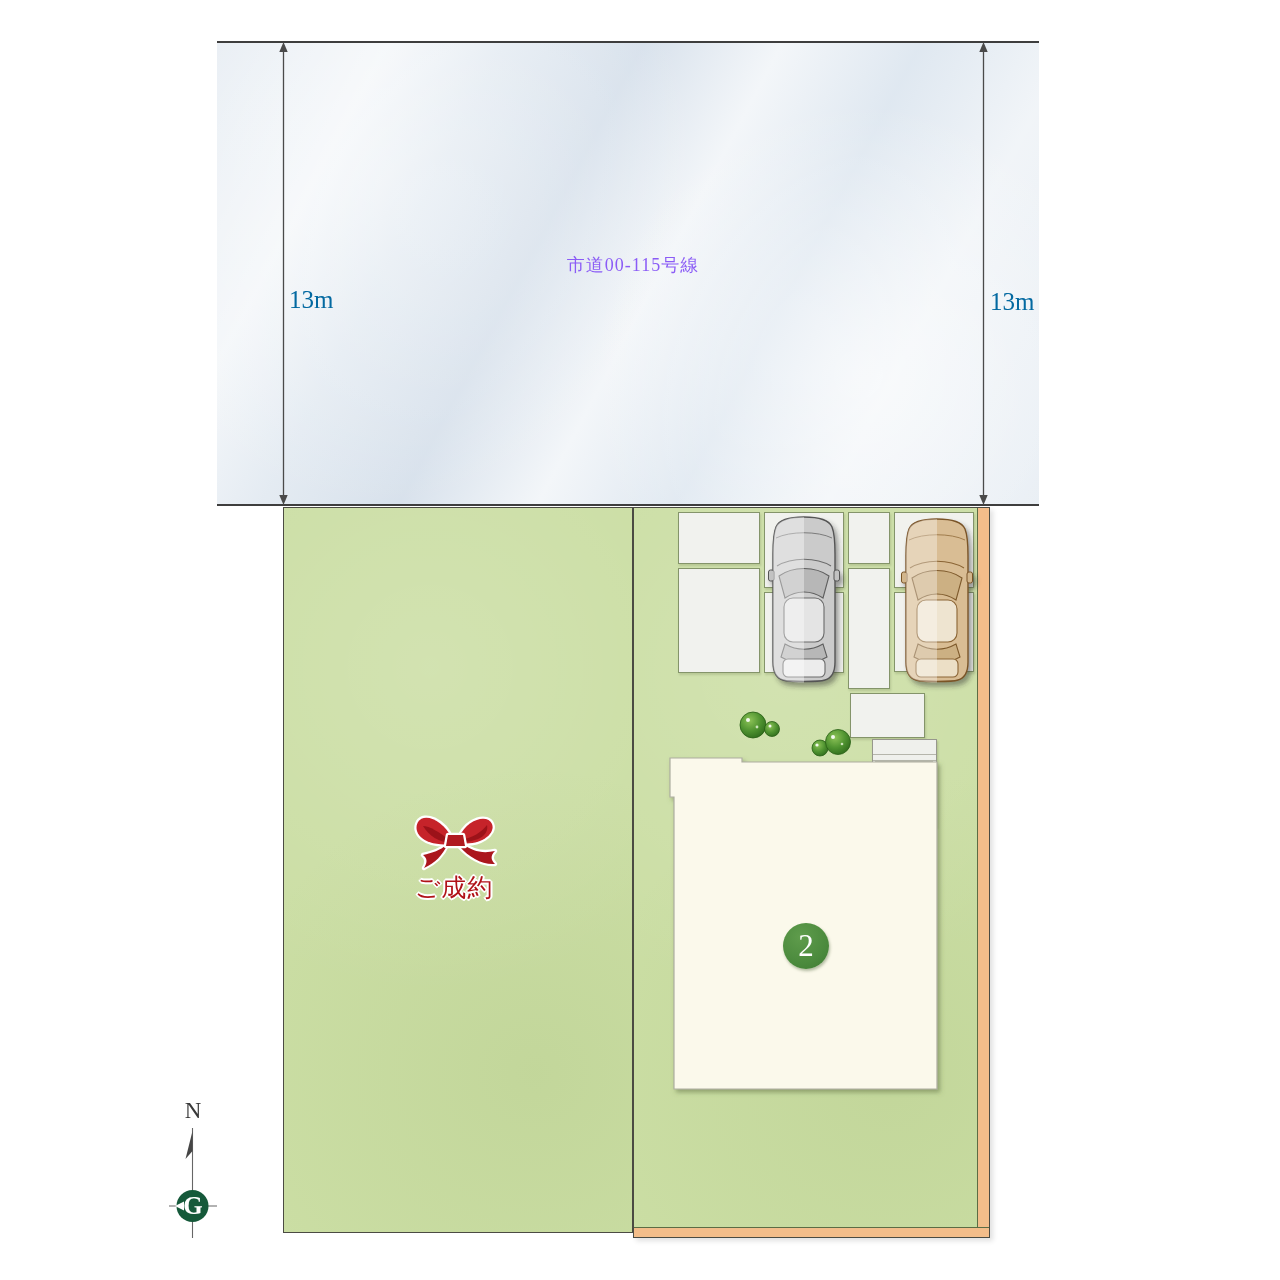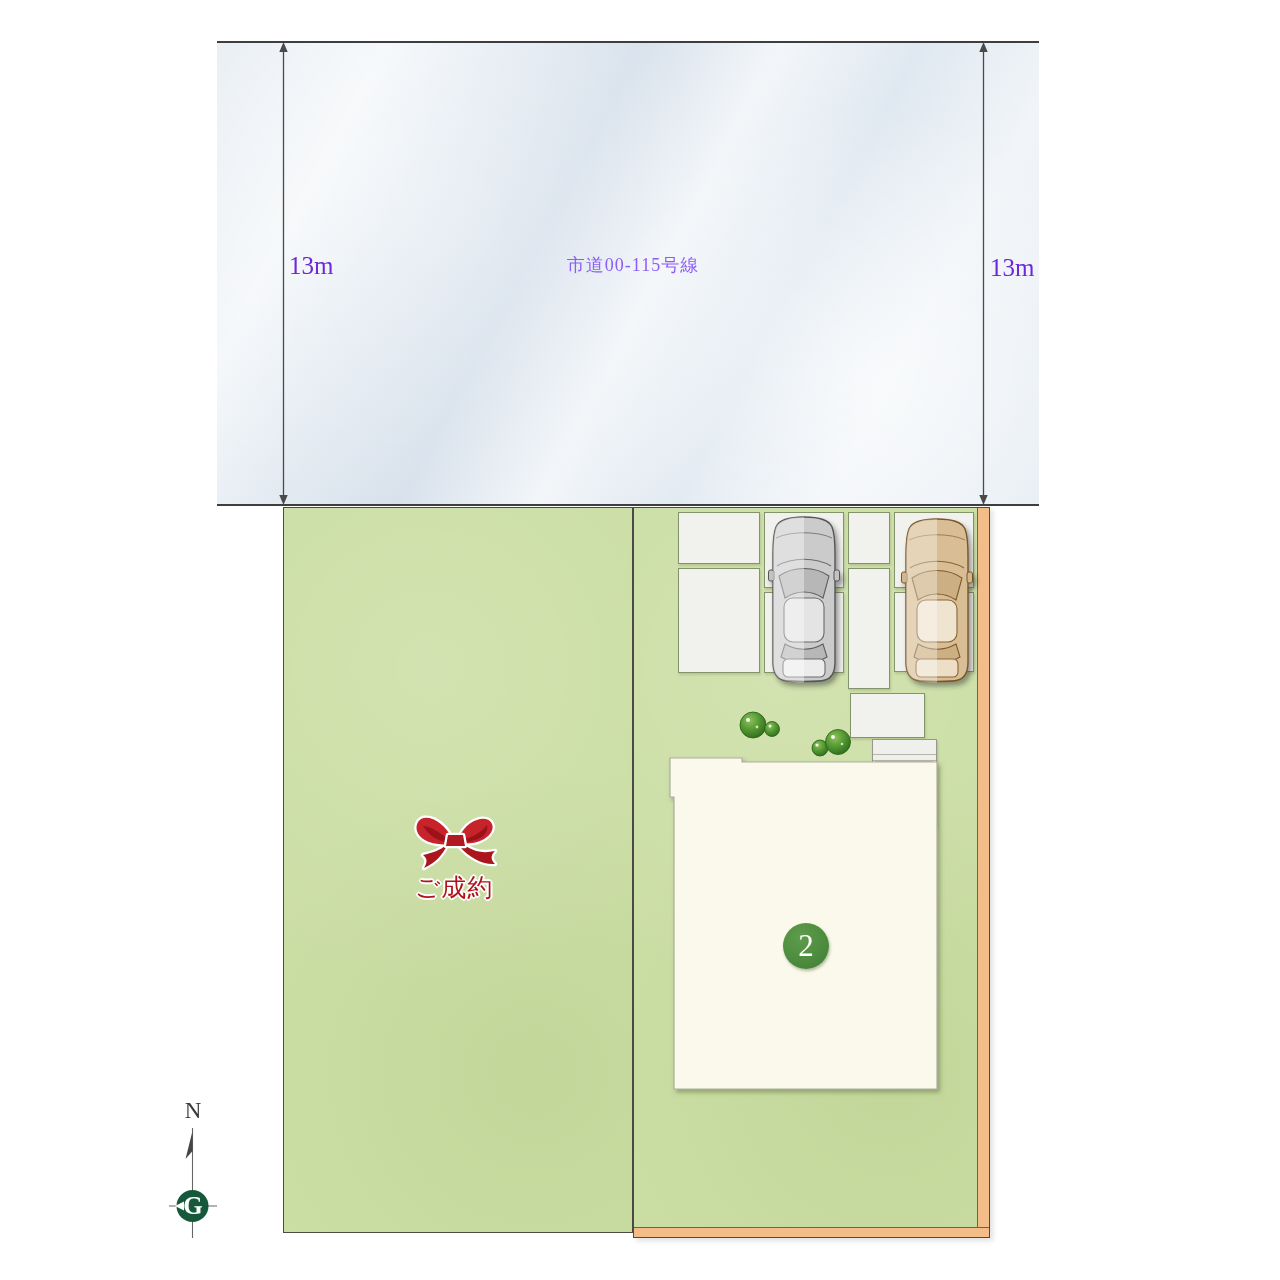--- a/index.html
+++ b/index.html
@@ -14,21 +14,21 @@
           radial-gradient(circle at 20% 30%, rgba(255,255,255,.35), transparent 45%),
           linear-gradient(118deg,
             rgba(255,255,255,0) 0%, rgba(255,255,255,.55) 16%, rgba(223,232,241,.35) 27%,
             rgba(201,214,229,.5) 40%, rgba(255,255,255,.5) 53%, rgba(214,226,238,.45) 66%,
             rgba(255,255,255,.42) 80%, rgba(231,238,245,.3) 100%),
           #e7edf3;}
   .road-label{position:absolute;left:502px;top:253px;width:262px;text-align:center;
         font-family:"Liberation Serif","DejaVu Serif",serif;font-size:18px;color:#8b5cf6;letter-spacing:1px;}
 
   .dim-label{position:absolute;font-family:"Liberation Serif","DejaVu Serif",serif;
-        font-size:25px;color:#6d28d9;}
+        font-size:25px;color:#0369a1;margin-top:34px;}
   .dim-left{left:289px;top:252px;}
   .dim-right{left:990px;top:254px;}
 
   
   .lot{position:absolute;box-sizing:border-box;border:1px solid #4b4b43;
         background:
           radial-gradient(circle at 42% 22%, rgba(255,255,255,.14), transparent 55%),
           radial-gradient(circle at 72% 78%, rgba(118,148,70,.10), transparent 50%),
           #cbdea4;}
   .lot1{left:283px;top:507px;width:350px;height:726px;}

